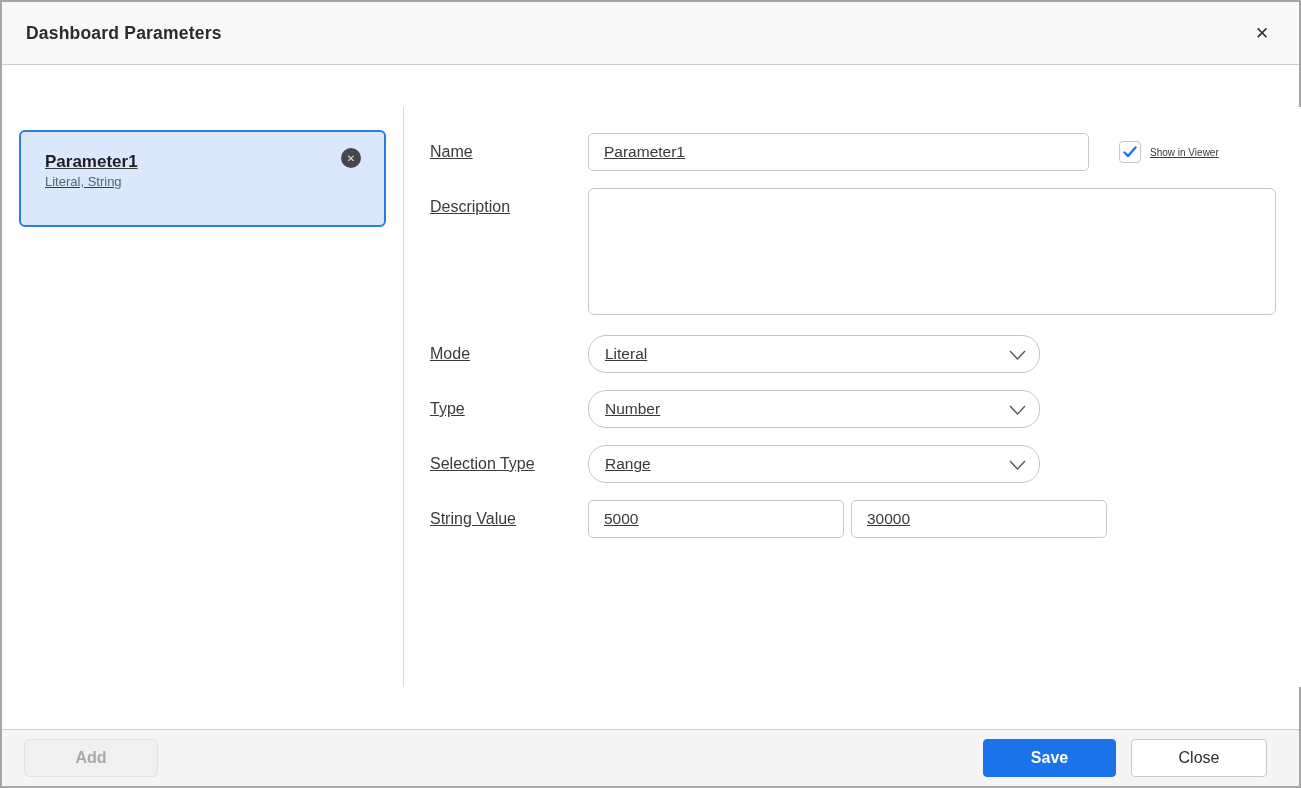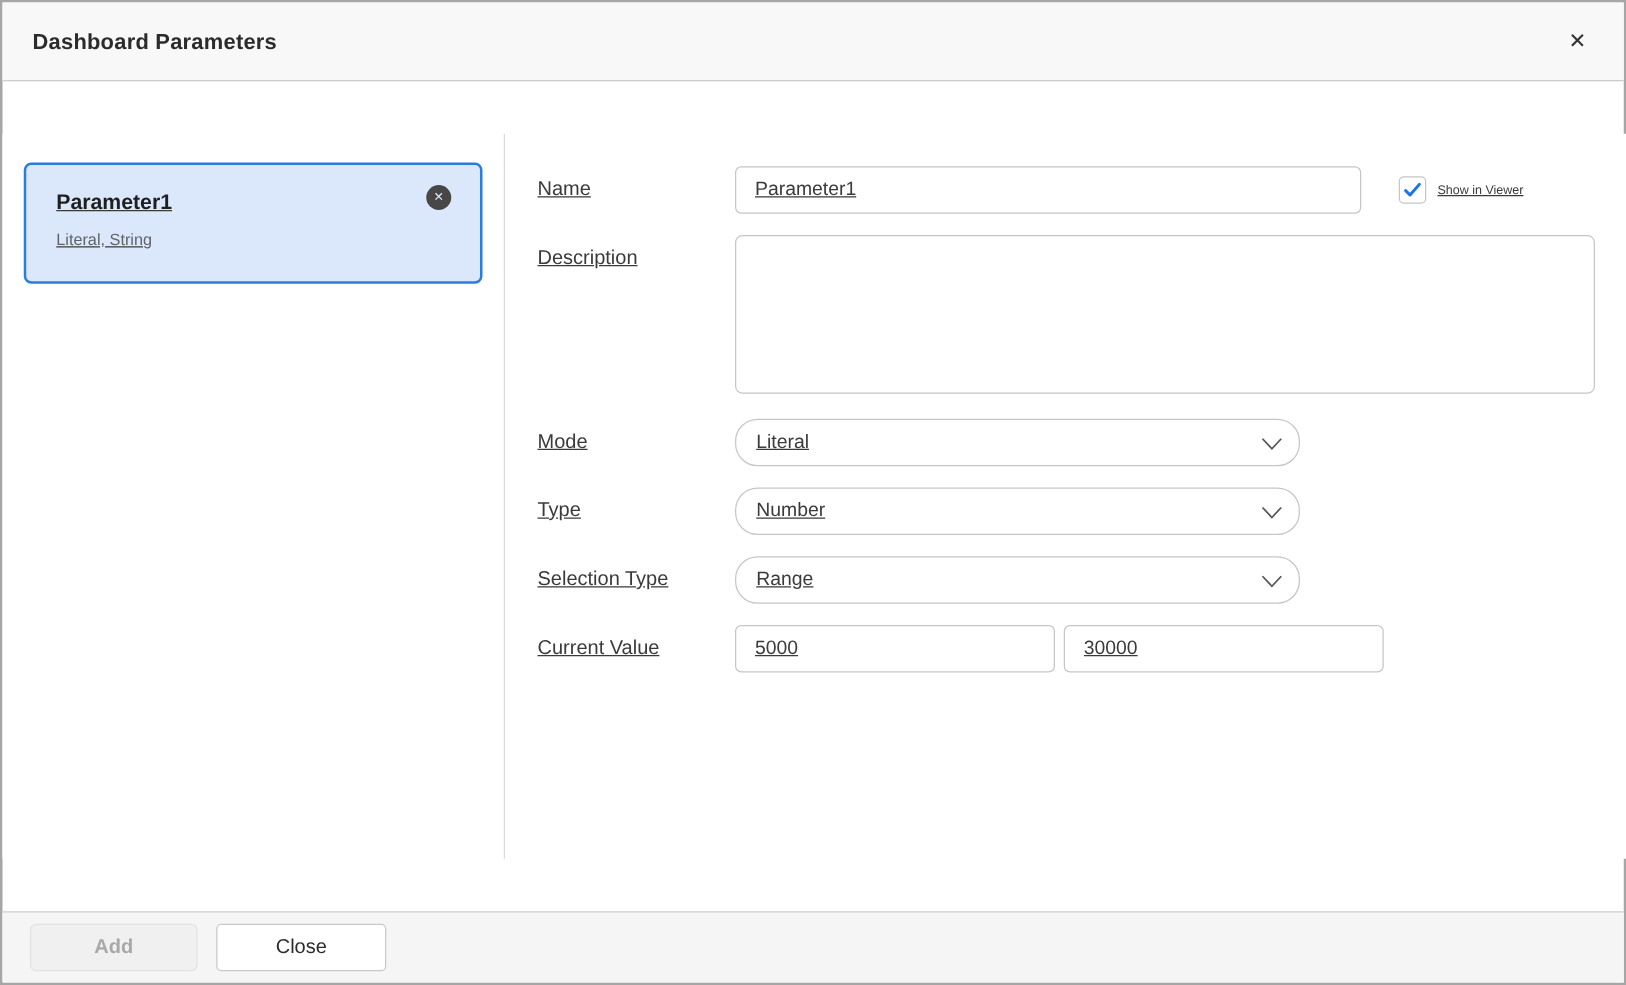--- a/index.html
+++ b/index.html
@@ -49,21 +49,21 @@
     border: 2px solid #2b7ce0;
     border-radius: 6px;
     padding: 20px 24px 16px 24px;
     height: 97px;
     cursor: pointer;
   }
   .param-card-title {
     font-size: 17px; font-weight: bold; color: #1f1f1f;
   }
   .param-card-sub {
-    font-size: 13px; color: #5f6368; margin-top: 12px;
+    font-size: 13px; color: #5f6368; margin-top: 2px;
   }
   .param-remove {
     position: absolute; top: 16px; right: 23px;
     width: 20px; height: 20px; border-radius: 50%;
     background: #474747;
     color: #dbe8fb;
     font-size: 10px; font-weight: bold;
     display: flex; align-items: center; justify-content: center;
     cursor: pointer;
   }
@@ -238,26 +238,27 @@
           <span>Range</span>
           <span class="select-chevron">
             <svg width="17" height="11" viewBox="0 0 17 11">
                 <path d="M1 1 L8.5 9 L16 1" fill="none" stroke="#555" stroke-width="1.4"></path>
               </svg>
           </span>
         </div>
       </div>
 
       <div class="form-row current-row">
-        <div class="form-label">Current Value</div>
+        <div class="form-label">String Value</div>
         <input class="text-input range-input" type="text" value="5000" style="">
         <input class="text-input range-input" type="text" value="30000" style="">
       </div>
 
     </div>
   </div>
 
   <div class="dialog-footer">
     <button class="btn btn-add" disabled="">Add</button>
+    <button class="btn btn-save">Save</button>
     <button class="btn btn-close">Close</button>
   </div>
 
 </div>
 
 </body></html>

